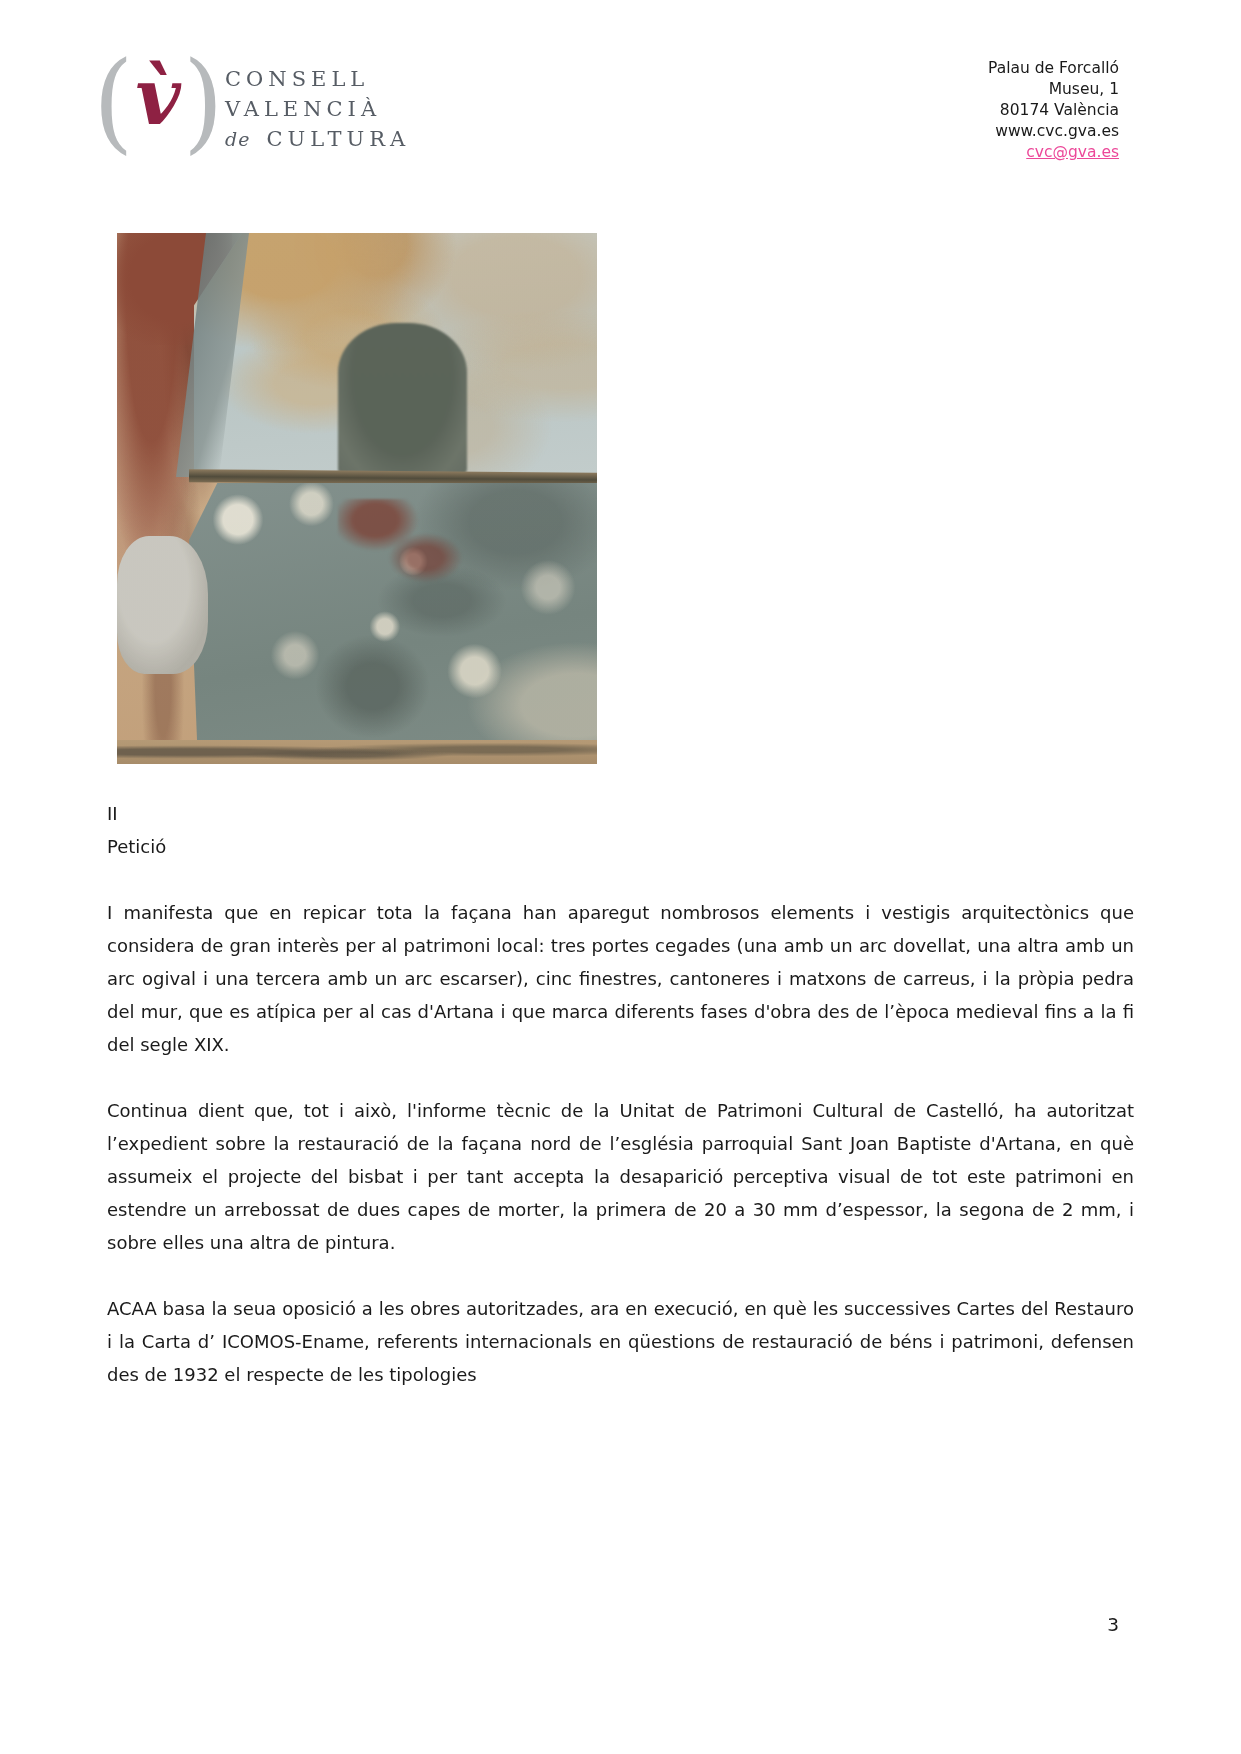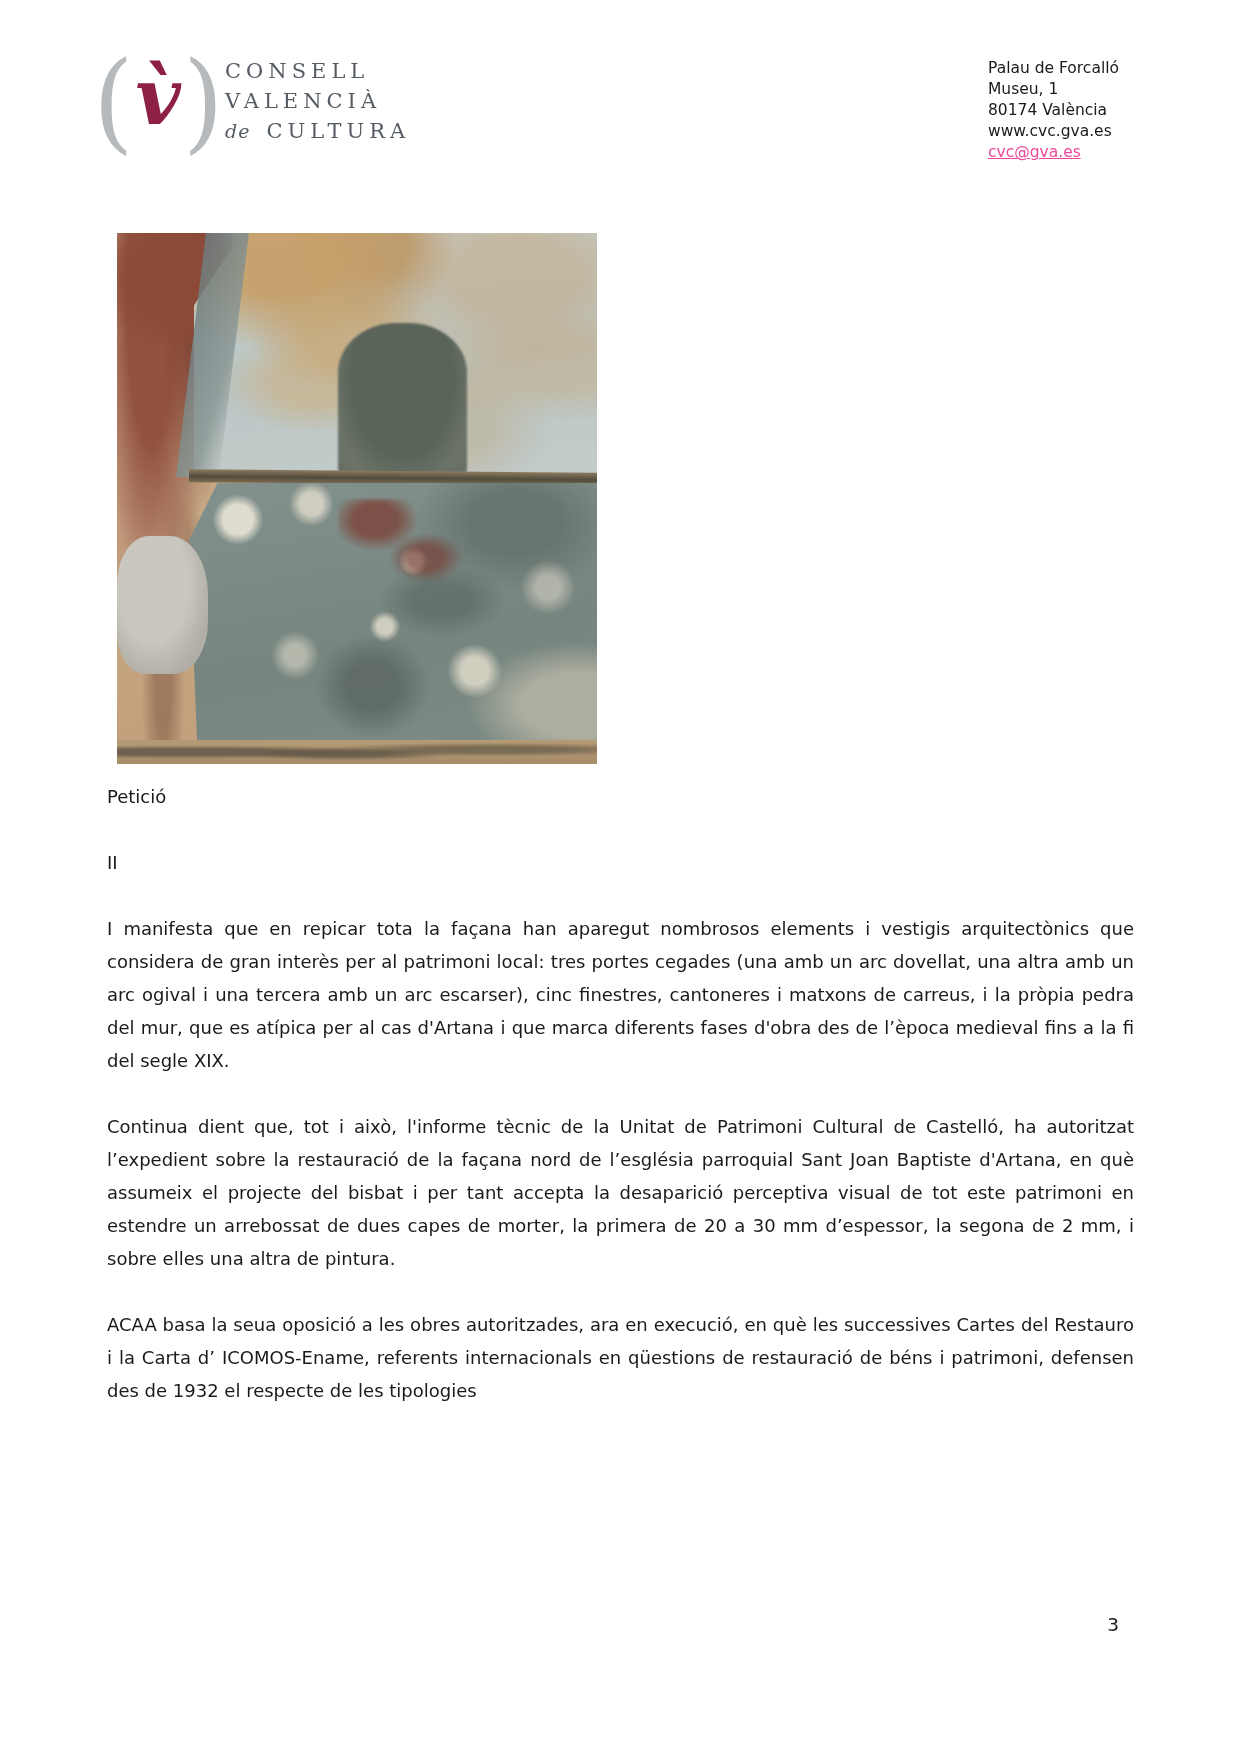--- a/index.html
+++ b/index.html
@@ -20,28 +20,28 @@
     font-size:104px;line-height:100px;font-weight:400;
     color:#b7babc;transform:scaleY(1.05);
   }
   .logo .vee{
     font-family:"DejaVu Serif","Liberation Serif",serif;
     font-style:italic;font-weight:700;
     font-size:78px;line-height:78px;color:#8e2143;
     margin:0 2px 8px 2px;
   }
   .logo-text{
-    position:absolute;left:132px;top:10px;
+    position:absolute;left:132px;top:18px;
     font-family:"DejaVu Serif","Liberation Serif",serif;
     color:#565c64;font-size:21px;line-height:30px;letter-spacing:5px;
   }
   .logo-text .de{font-style:italic;text-transform:lowercase;letter-spacing:1px;font-size:19px;margin-right:16px;}
   .address{
     position:absolute;right:0;top:12px;
-    text-align:left;font-size:15.5px;line-height:21px;color:#1a1a1a;
+    text-align:right;font-size:15.5px;line-height:21px;color:#1a1a1a;
   }
   .address .email{color:#ec4899;text-decoration:underline;cursor:pointer;display:inline-block;}
   
   .content{position:absolute;left:107px;top:217px;width:1027px;}
   .content p{margin:0;font-size:18px;line-height:33px;}
   .para{text-align:justify;margin-top:33px !important;}
   .caption{text-align:justify;margin-top:8px !important;}
   .plainline{margin-top:33px !important;}
   .plainline.tight{margin-top:0 !important;}
   .pagenum{position:absolute;right:122px;top:1614px;font-size:18.5px;color:#1a1a1a;}
@@ -171,22 +171,22 @@
       <div class="ph-facet"></div>
       <div class="ph-recess"></div>
       <div class="ph-joint"></div>
       <div class="ph-stone-bottom"></div>
       <div class="ph-redspecks"></div>
       <div class="ph-stone-bl"></div>
       <div class="ph-strip-bottom"></div>
     </figure>
 
 
+    <p class="plainline">II</p>
     <p class="plainline tight">Petició</p>
-    <p class="plainline">II</p>
 
     <p class="para">I manifesta que en repicar tota la façana han aparegut nombrosos elements i vestigis arquitectònics que considera de gran interès per al patrimoni local: tres portes cegades (una amb un arc dovellat, una altra amb un arc ogival i una tercera amb un arc escarser), cinc finestres, cantoneres i matxons de carreus, i la pròpia pedra del mur, que es atípica per al cas d'Artana i que marca diferents fases d'obra des de l’època medieval fins a la fi del segle XIX.</p>
     <p class="para">Continua dient que, tot i això, l'informe tècnic de la Unitat de Patrimoni Cultural de Castelló, ha autoritzat l’expedient sobre la restauració de la façana nord de l’església parroquial Sant Joan Baptiste d'Artana, en què assumeix el projecte del bisbat i per tant accepta la desaparició perceptiva visual de tot este patrimoni en estendre un arrebossat de dues capes de morter, la primera de 20 a 30 mm d’espessor, la segona de 2 mm, i sobre elles una altra de pintura.</p>
 
 
     <p class="para">ACAA basa la seua oposició a les obres autoritzades, ara en execució, en què les successives Cartes del Restauro i la Carta d’ ICOMOS-Ename, referents internacionals en qüestions de restauració de béns i patrimoni, defensen des de 1932 el respecte de les tipologies</p>
 
   </main>
 
   <div class="pagenum">3</div>

